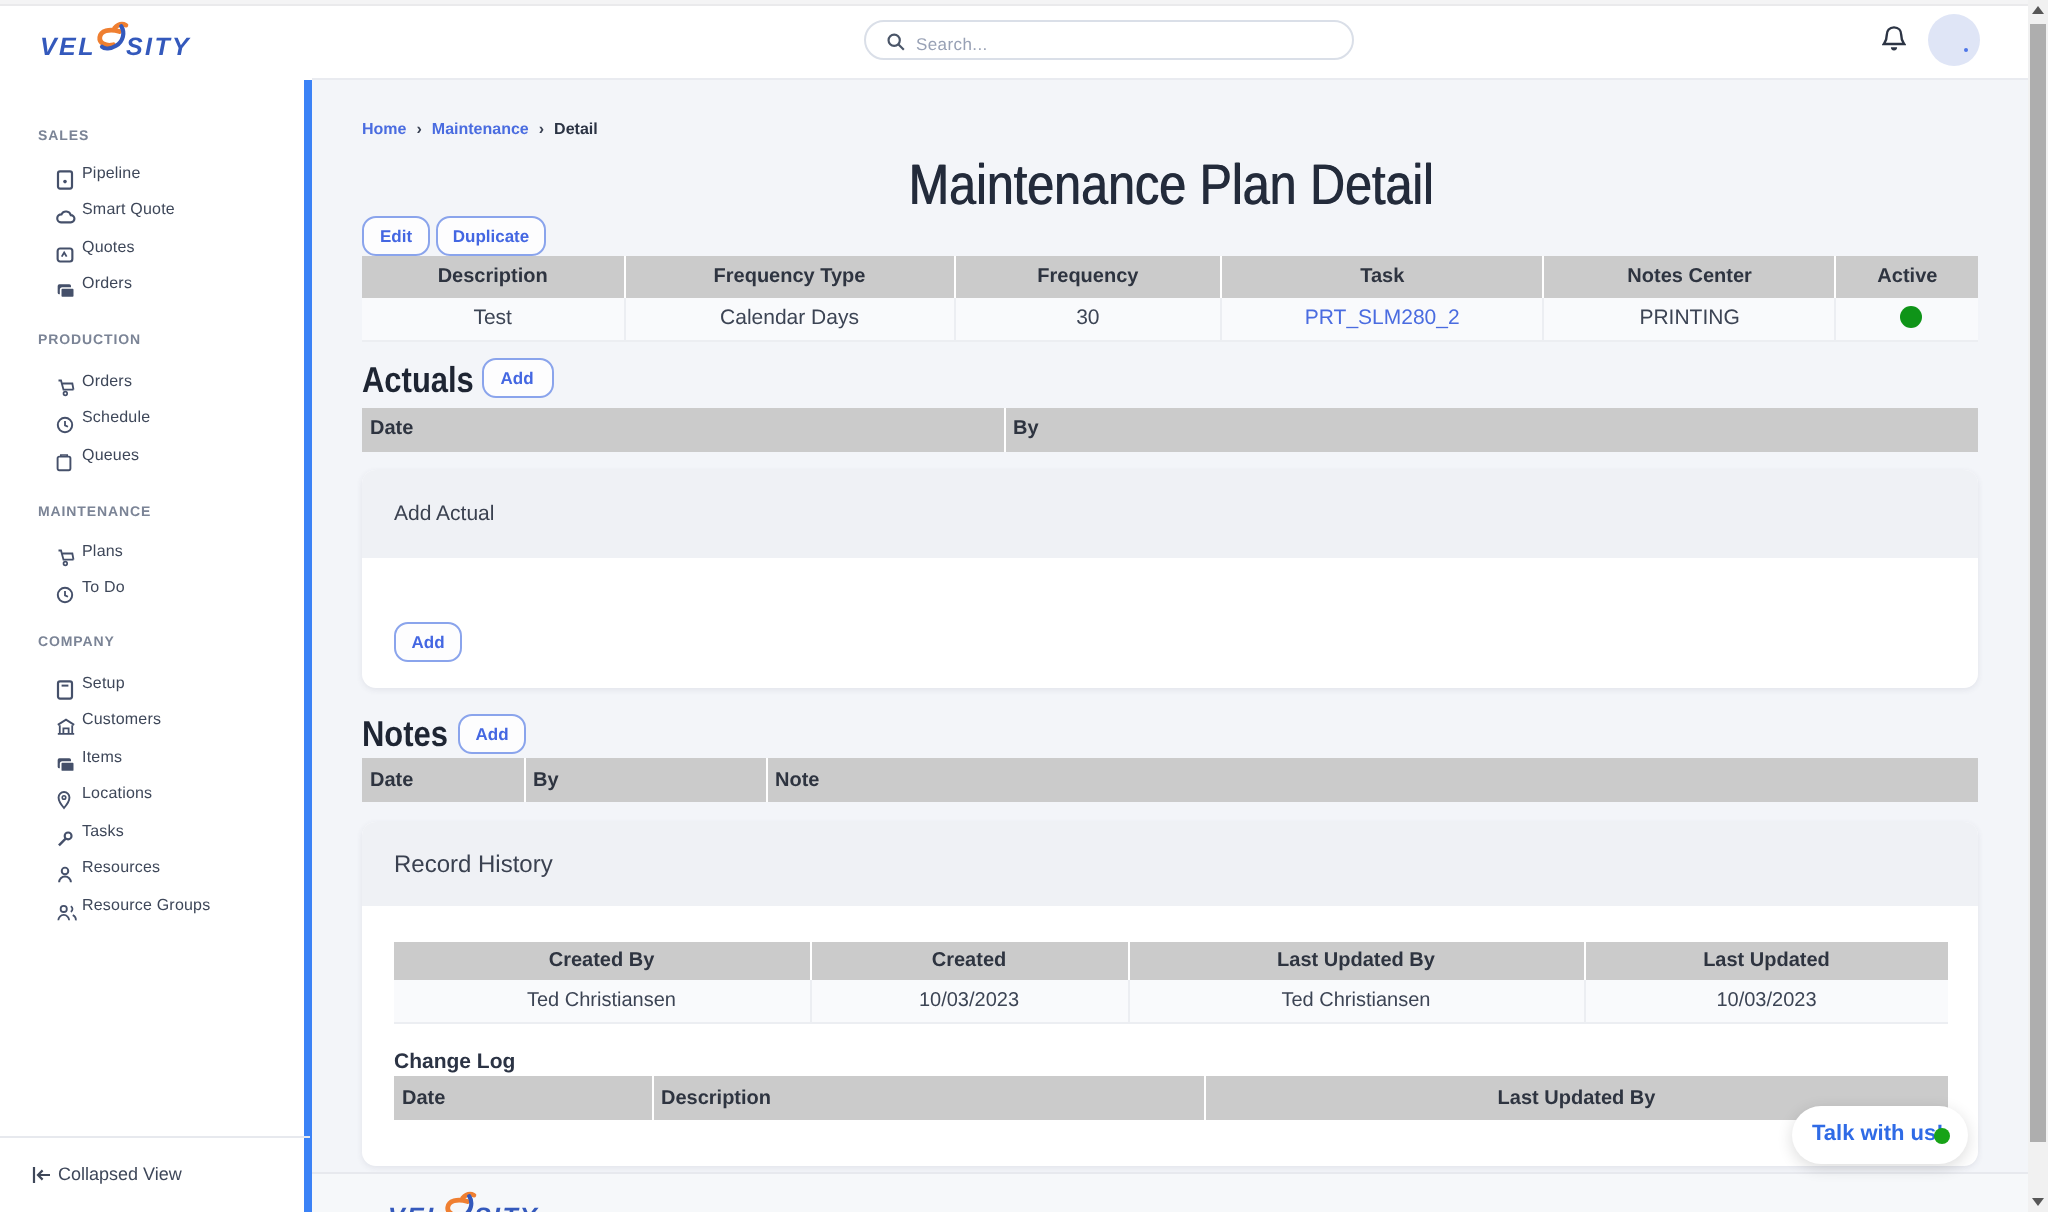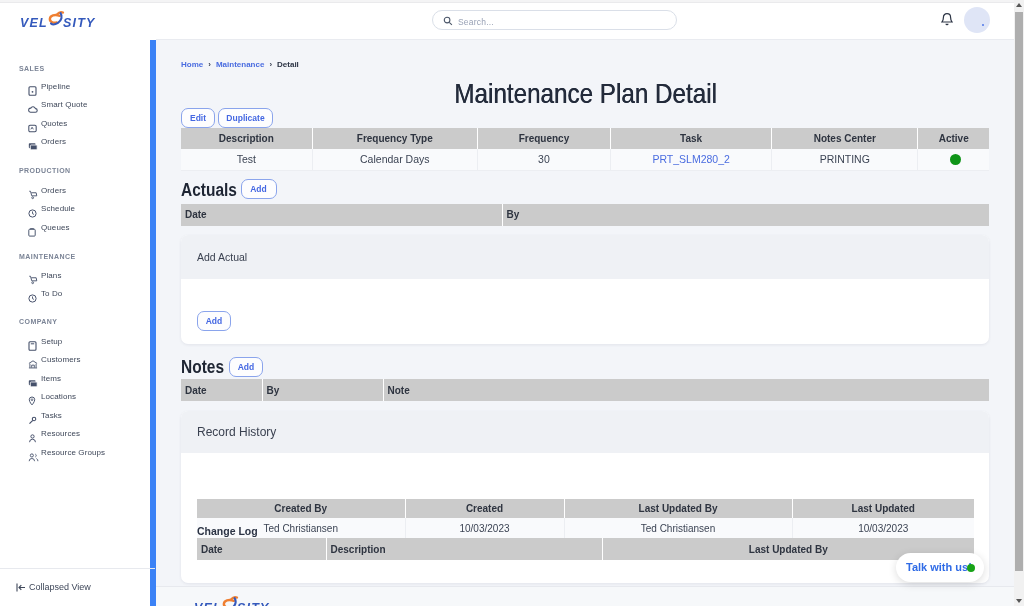--- a/index.html
+++ b/index.html
@@ -1,19 +1,19 @@
 <!DOCTYPE html>
 <html><head>
 <meta charset="utf-8">
 <style>
 * { margin:0; padding:0; box-sizing:border-box; }
 html,body { width:1024px; height:606px; overflow:hidden; font-family:"Liberation Sans", sans-serif; background:#fff; }
 .header { position:absolute; left:0; top:0; width:1014px; height:40px; background:#fff; z-index:5; }
 .hdr-line { position:absolute; left:156px; top:39px; width:858px; height:1px; background:#e9ebf0; z-index:6; }
-.sidebar { position:absolute; left:0; top:0; width:156px; height:606px; background:#fff; border-right:6px solid #3b82f6; z-index:4; }
+.sidebar { position:absolute; left:0; top:0; width:156px; height:606px; background:#fff; border-right:4px solid #3b82f6; z-index:4; }
 .content { position:absolute; left:156px; top:40px; width:858px; height:566px; background:#f3f5f9; overflow:hidden; }
 
 
 .search { position:absolute; left:432px; top:10px; width:245px; height:20px; border:1px solid #dadfe8; border-radius:10px; background:#fff; color:#98a1b5; font-size:8.5px; }
 .search .mag { position:absolute; left:10px; top:5px; }
 .search .ph { position:absolute; left:25px; top:6px; letter-spacing:0.2px; }
 .bell { position:absolute; left:941px; top:12px; }
 .avatar { position:absolute; left:964px; top:7px; width:26px; height:26px; border-radius:50%; background:#dfe5f6; }
 .avatar:after{ content:""; position:absolute; left:18px; top:17px; width:2px; height:2px; background:#4f77e8; border-radius:50%; }
 
@@ -215,21 +215,21 @@
         <tr>
           <th style="width:81px; text-align:left; height:22px;">Date</th>
           <th style="width:121px; text-align:left; height:22px;">By</th>
           <th style="text-align:left; height:22px;">Note</th>
         </tr>
   </tbody>
     </table>
 
   <div class="card" style="top:371px; height:172px;">
     <div class="chead" style="height:42px; line-height:42px; padding-left:16px; font-size:12px;">Record History</div>
-    <table class="tbl" style="left:16px; top:60px; width:777px;margin-top:28px;">
+    <table class="tbl" style="left:16px; top:60px; width:777px;">
       <tbody>
           <tr>
         <th style="width:208px; text-align:center; height:19px;">Created By</th>
             <th style="width:159px; text-align:center; height:19px;">Created</th>
             <th style="width:228px; text-align:center; height:19px;">Last Updated By</th>
             <th style="text-align:center; height:19px;">Last Updated</th>
       </tr>
       <tr style="text-align:center;">
         <td style="font-size:10px; height:21px;">Ted Christiansen</td>
             <td style="font-size:10px;">10/03/2023</td>

